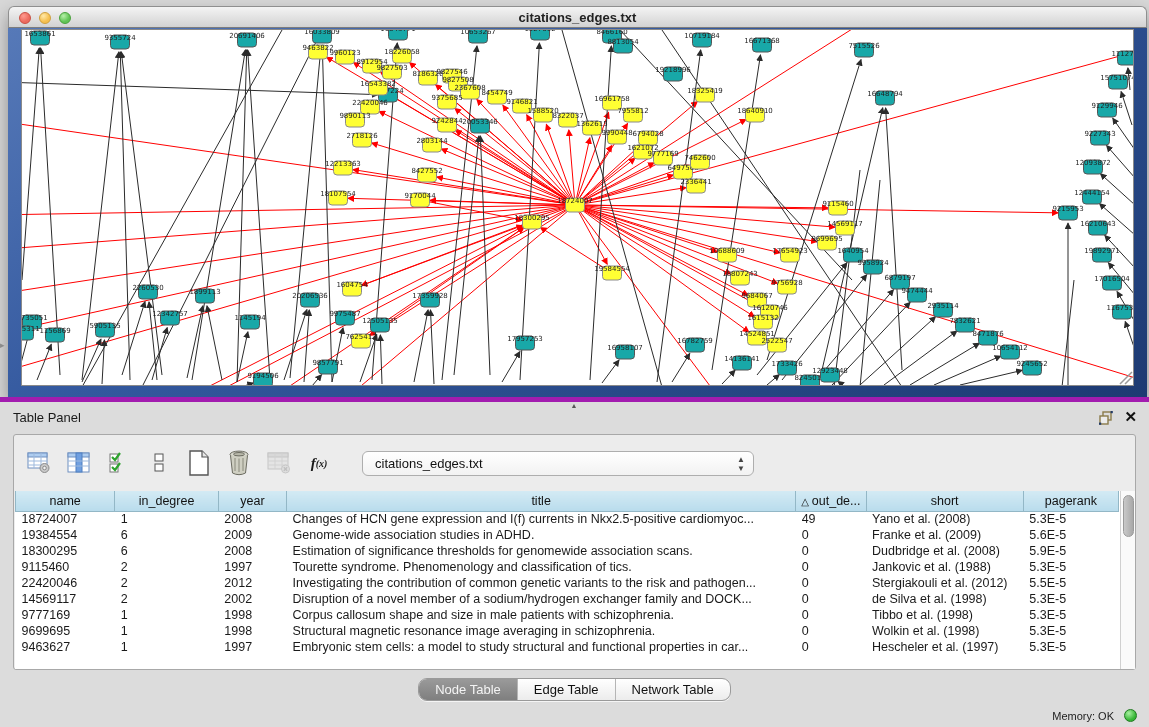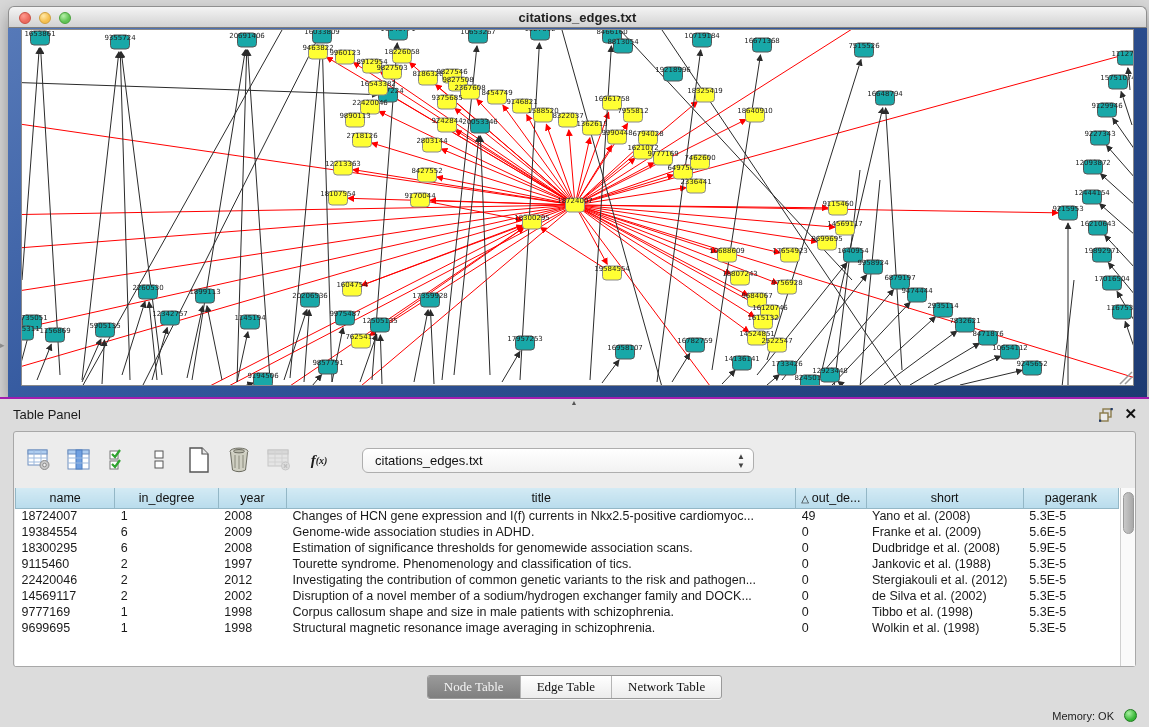--- a/index.html
+++ b/index.html
@@ -15,21 +15,21 @@
   .light.red { background:radial-gradient(circle at 35% 30%, #ff9a8f,#ec6a5e 60%); border:1px solid #c94f43; }
   .light.yellow { background:radial-gradient(circle at 35% 30%, #ffe9a8,#f5bf4f 60%); border:1px solid #cfa03e; }
   .light.green { background:radial-gradient(circle at 35% 30%, #b6f0a8,#61c455 60%); border:1px solid #49a23c; }
   .win-title { position:absolute; left:0; right:0; top:3px; text-align:center; font-size:13px; font-weight:bold; color:#222; }
   .viewframe { position:absolute; left:0; top:22px; right:0; bottom:0;
     background:linear-gradient(150deg,#5679b8 0%, #33589e 40%, #1d3a72 100%); }
   .canvas { position:absolute; left:13px; top:1px; width:1113px; height:357px; background:#ffffff; border:1px solid #8a8a8a; }
   .canvas svg { position:absolute; left:0; top:0; }
 
   
-  .table-panel { position:absolute; left:0; top:397px; width:1149px; height:330px; background:#dcdcdc; border-top:2px solid #a21caf; }
+  .table-panel { position:absolute; left:0; top:397px; width:1149px; height:330px; background:#dcdcdc; border-top:5px solid #a21caf; }
   .splitter-nub { position:absolute; left:568px; top:1px; width:12px; height:5px; color:#555; font-size:7px; line-height:5px; text-align:center; }
   .panel-header { position:absolute; left:0; top:2px; right:0; height:26px; }
   .panel-title { position:absolute; left:13px; top:6px; font-size:13px; color:#1a1a1a; }
   .panel-float { position:absolute; right:36px; top:7px; width:14px; height:14px; }
   .panel-close { position:absolute; right:12px; top:4px; font-size:15px; font-weight:bold; color:#111; cursor:default; }
 
   .sunken { position:absolute; left:13px; top:32px; width:1123px; height:236px; background:#ececec;
     border:1px solid #a8a8a8; border-radius:3px; }
   .toolbar { position:absolute; left:0; top:0; right:0; height:56px; display:flex; align-items:center; padding-left:12px; gap:14px; }
   .tool { width:26px; height:26px; display:flex; align-items:center; justify-content:center; }
@@ -43,22 +43,22 @@
   table.grid { border-collapse:collapse; table-layout:fixed; width:1104px; font-size:12.5px; }
   table.grid th { height:20px; background:linear-gradient(#d3eaf4,#b9dcec); border:1px solid #93b7c6; border-top:none;
     font-weight:normal; color:#111; text-align:center; overflow:hidden; white-space:nowrap;margin-left:41px; }
   table.grid td { height:16px; padding:0 4px 0 6px; color:#1a1a1a; white-space:nowrap; overflow:hidden; border:none; }
   .sort-tri { font-size:10px; margin-right:3px; }
   .vscroll { position:absolute; right:0; top:56px; width:15px; height:178px; background:#fafafa; border-left:1px solid #d0d0d0; }
   .vthumb { position:absolute; left:2px; top:4px; width:11px; height:42px; border-radius:6px;
     background:linear-gradient(90deg,#c9c9c9,#a8a8a8); border:1px solid #9a9a9a; }
 
   .tabs { position:absolute; left:0; right:0; top:276px; display:flex; justify-content:center; }
-  .seg { display:flex; border:1px solid #9a9a9a; border-radius:3px; overflow:hidden; background:linear-gradient(#ffffff,#ececec);
-    box-shadow:0 1px 0 rgba(255,255,255,.7);font-family:Liberation Serif, serif; }
+  .seg { display:flex; border:1px solid #9a9a9a; border-radius:9px; overflow:hidden; background:linear-gradient(#ffffff,#ececec);
+    box-shadow:0 1px 0 rgba(255,255,255,.7); }
   .seg .tab { padding:3px 16px; font-size:13px; color:#111; border-right:1px solid #b5b5b5; }
   .seg .tab:last-child { border-right:none; }
   .seg .tab.active { background:linear-gradient(#9a9a9a,#7f7f7f); color:#f4f4f4; }
 
   .statusbar { position:absolute; right:12px; bottom:5px; display:flex; align-items:center; gap:10px; }
   .status-label { font-size:11px; color:#222; }
   .mem-dot { width:13px; height:13px; border-radius:50%; background:radial-gradient(circle at 35% 30%,#a8f0a0,#35b535 65%); border:1px solid #1f7a1f; }
 
   .desk-handle { position:absolute; left:0px; top:338px; width:7px; height:14px; color:#8a8a8a; font-size:9px; line-height:14px; }
 </style>
@@ -829,41 +829,50 @@
               <td>0</td>
               <td>Stergiakouli et al. (2012)</td>
               <td>5.5E-5</td>
             </tr>
             <tr>
               <td>14569117</td>
               <td>2</td>
               <td>2002</td>
               <td>Disruption of a novel member of a sodium/hydrogen exchanger family and DOCK...</td>
               <td>0</td>
-              <td>de Silva et al. (2002)</td>
+              <td>de Silva et al. (1998)</td>
               <td>5.3E-5</td>
             </tr>
             <tr>
               <td>9777169</td>
               <td>1</td>
               <td>1998</td>
               <td>Corpus callosum shape and size in male patients with schizophrenia.</td>
               <td>0</td>
               <td>Tibbo et al. (1998)</td>
               <td>5.3E-5</td>
             </tr>
             <tr>
               <td>9699695</td>
               <td>1</td>
               <td>1998</td>
               <td>Structural magnetic resonance image averaging in schizophrenia.</td>
               <td>0</td>
               <td>Wolkin et al. (1998)</td>
               <td>5.3E-5</td>
             </tr>
+            <tr>
+              <td>9463627</td>
+              <td>1</td>
+              <td>1997</td>
+              <td>Embryonic stem cells: a model to study structural and functional properties in car...</td>
+              <td>0</td>
+              <td>Hescheler et al. (1997)</td>
+              <td>5.3E-5</td>
+            </tr>
           </tbody>
       </table>
     </div>
     <div class="vscroll">
       <div class="vthumb"></div>
     </div>
   </div>
 
   <div class="tabs">
     <div class="seg" id="seg-tabs">

